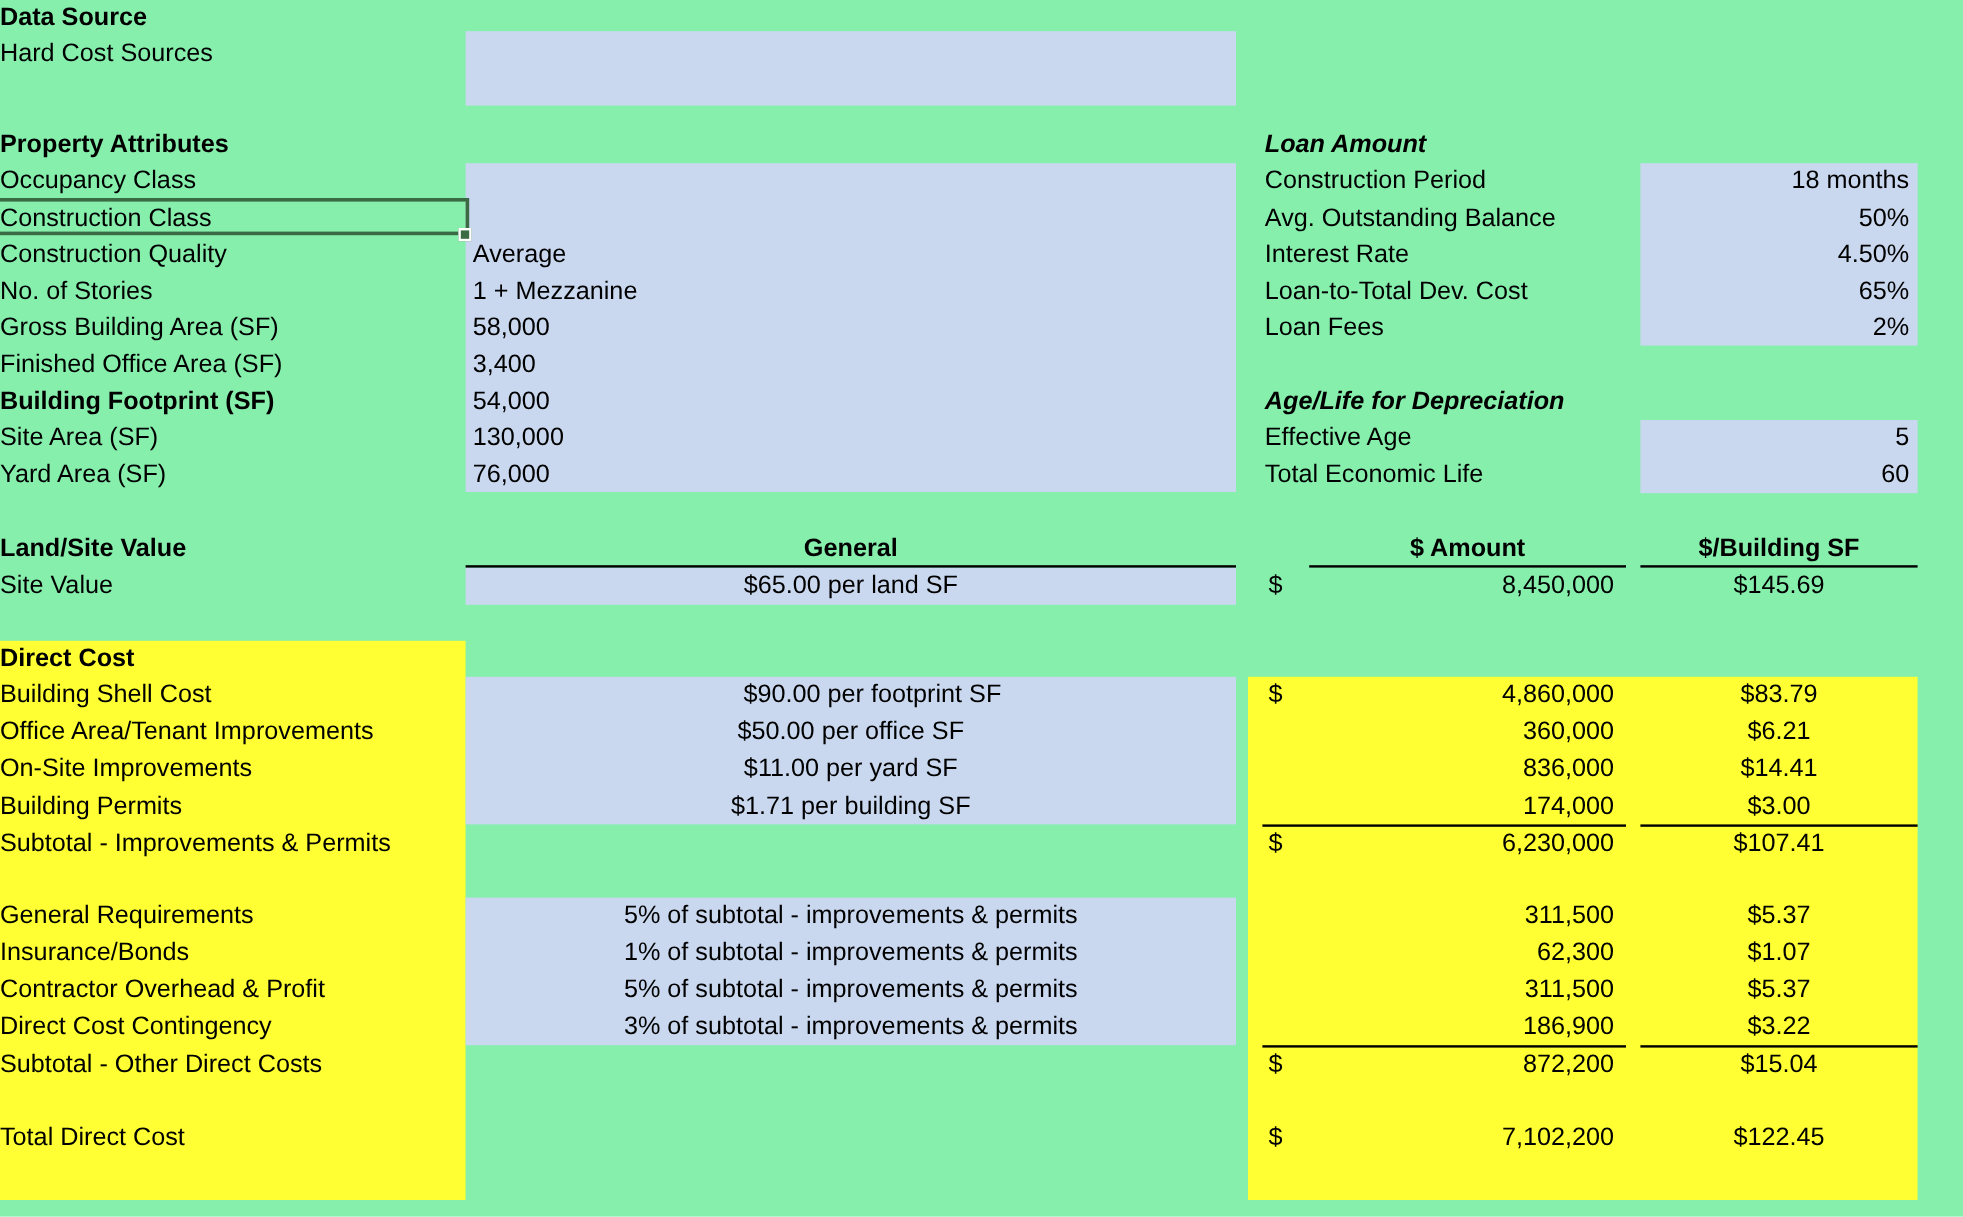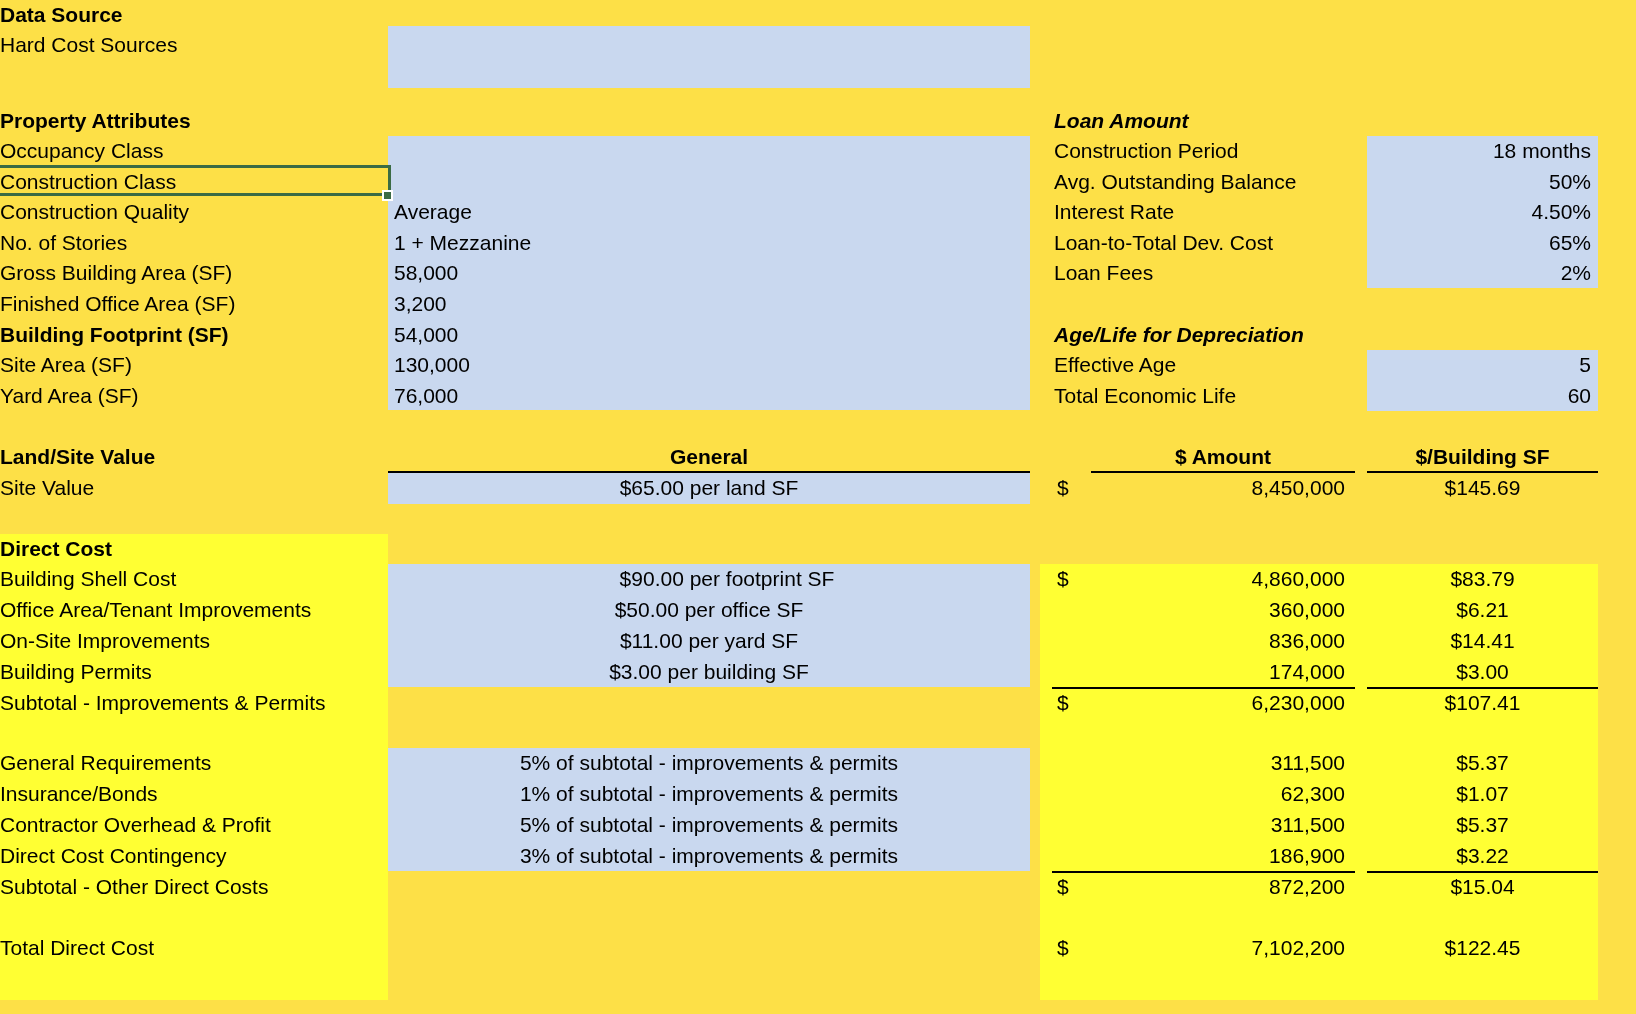--- a/index.html
+++ b/index.html
@@ -9,21 +9,21 @@
   }
   body {
     font-family: "Liberation Sans", sans-serif;
     color: #000000;
   }
   #sheet {
     position: relative;
     width: 1636px;
     height: 1014px;
     overflow: hidden;
-    background: #fde047;
+    background: #86efac;
   }
 
   
   .cell {
     position: absolute;
     font-size: 21px;
     line-height: 30px;
     white-space: nowrap;
     box-sizing: border-box;
   }
@@ -107,21 +107,21 @@
   <div class="cell l layer-text" style="left:0px; top:289px; width:388px;">Finished Office Area (SF)</div>
   <div class="cell l layer-text" style="left:0px; top:320px; width:388px;font-weight:bold;">Building Footprint (SF)</div>
   <div class="cell l layer-text" style="left:0px; top:350px; width:388px;">Site Area (SF)</div>
   <div class="cell l layer-text" style="left:0px; top:381px; width:388px;">Yard Area (SF)</div>
 
   <div class="cell l layer-text" style="left:394px; top:136px; width:630px;"></div>
   <div class="cell l layer-text" style="left:394px; top:167px; width:630px;"></div>
   <div class="cell l layer-text" style="left:394px; top:197px; width:630px;">Average</div>
   <div class="cell l layer-text" style="left:394px; top:228px; width:630px;">1 + Mezzanine</div>
   <div class="cell l layer-text" style="left:394px; top:258px; width:630px;">58,000</div>
-  <div class="cell l layer-text" style="left:394px; top:289px; width:630px;">3,200</div>
+  <div class="cell l layer-text" style="left:394px; top:289px; width:630px;">3,400</div>
   <div class="cell l layer-text" style="left:394px; top:320px; width:630px;">54,000</div>
   <div class="cell l layer-text" style="left:394px; top:350px; width:630px;">130,000</div>
   <div class="cell l layer-text" style="left:394px; top:381px; width:630px;">76,000</div>
 
   <div class="cell bi l layer-text" style="left:1054px; top:106px; width:310px;">Loan Amount</div>
 
   <div class="cell l layer-text" style="left:1054px; top:136px; width:310px;">Construction Period</div>
   <div class="cell l layer-text" style="left:1054px; top:167px; width:310px;">Avg. Outstanding Balance</div>
   <div class="cell l layer-text" style="left:1054px; top:197px; width:310px;">Interest Rate</div>
   <div class="cell l layer-text" style="left:1054px; top:228px; width:310px;">Loan-to-Total Dev. Cost</div>
@@ -166,21 +166,21 @@
   <div class="cell r layer-text" style="left:1091px; top:595px; width:254px;">360,000</div>
   <div class="cell c layer-text" style="left:1367px; top:595px; width:231px;">$6.21</div>
 
   <div class="cell l layer-text" style="left:0px; top:626px; width:388px;">On-Site Improvements</div>
   <div class="cell c layer-text" style="left:388px; top:626px; width:642px;">$11.00 per yard SF</div>
   <div class="cell l layer-text" style="left:1057px; top:626px; width:40px;"></div>
   <div class="cell r layer-text" style="left:1091px; top:626px; width:254px;">836,000</div>
   <div class="cell c layer-text" style="left:1367px; top:626px; width:231px;">$14.41</div>
 
   <div class="cell l layer-text" style="left:0px; top:657px; width:388px;">Building Permits</div>
-  <div class="cell c layer-text" style="left:388px; top:657px; width:642px;">$3.00 per building SF</div>
+  <div class="cell c layer-text" style="left:388px; top:657px; width:642px;">$1.71 per building SF</div>
   <div class="cell l layer-text" style="left:1057px; top:657px; width:40px;"></div>
   <div class="cell r layer-text" style="left:1091px; top:657px; width:254px;">174,000</div>
   <div class="cell c layer-text" style="left:1367px; top:657px; width:231px;">$3.00</div>
 
   <div class="cell l layer-text" style="left:0px; top:688px; width:388px;">Subtotal - Improvements &amp; Permits</div>
   <div class="cell l layer-text" style="left:1057px; top:688px; width:40px;">$</div>
   <div class="cell r layer-text" style="left:1091px; top:688px; width:254px;">6,230,000</div>
   <div class="cell c layer-text" style="left:1367px; top:688px; width:231px;">$107.41</div>
 
   <div class="cell l layer-text" style="left:0px; top:748px; width:388px;">General Requirements</div>

